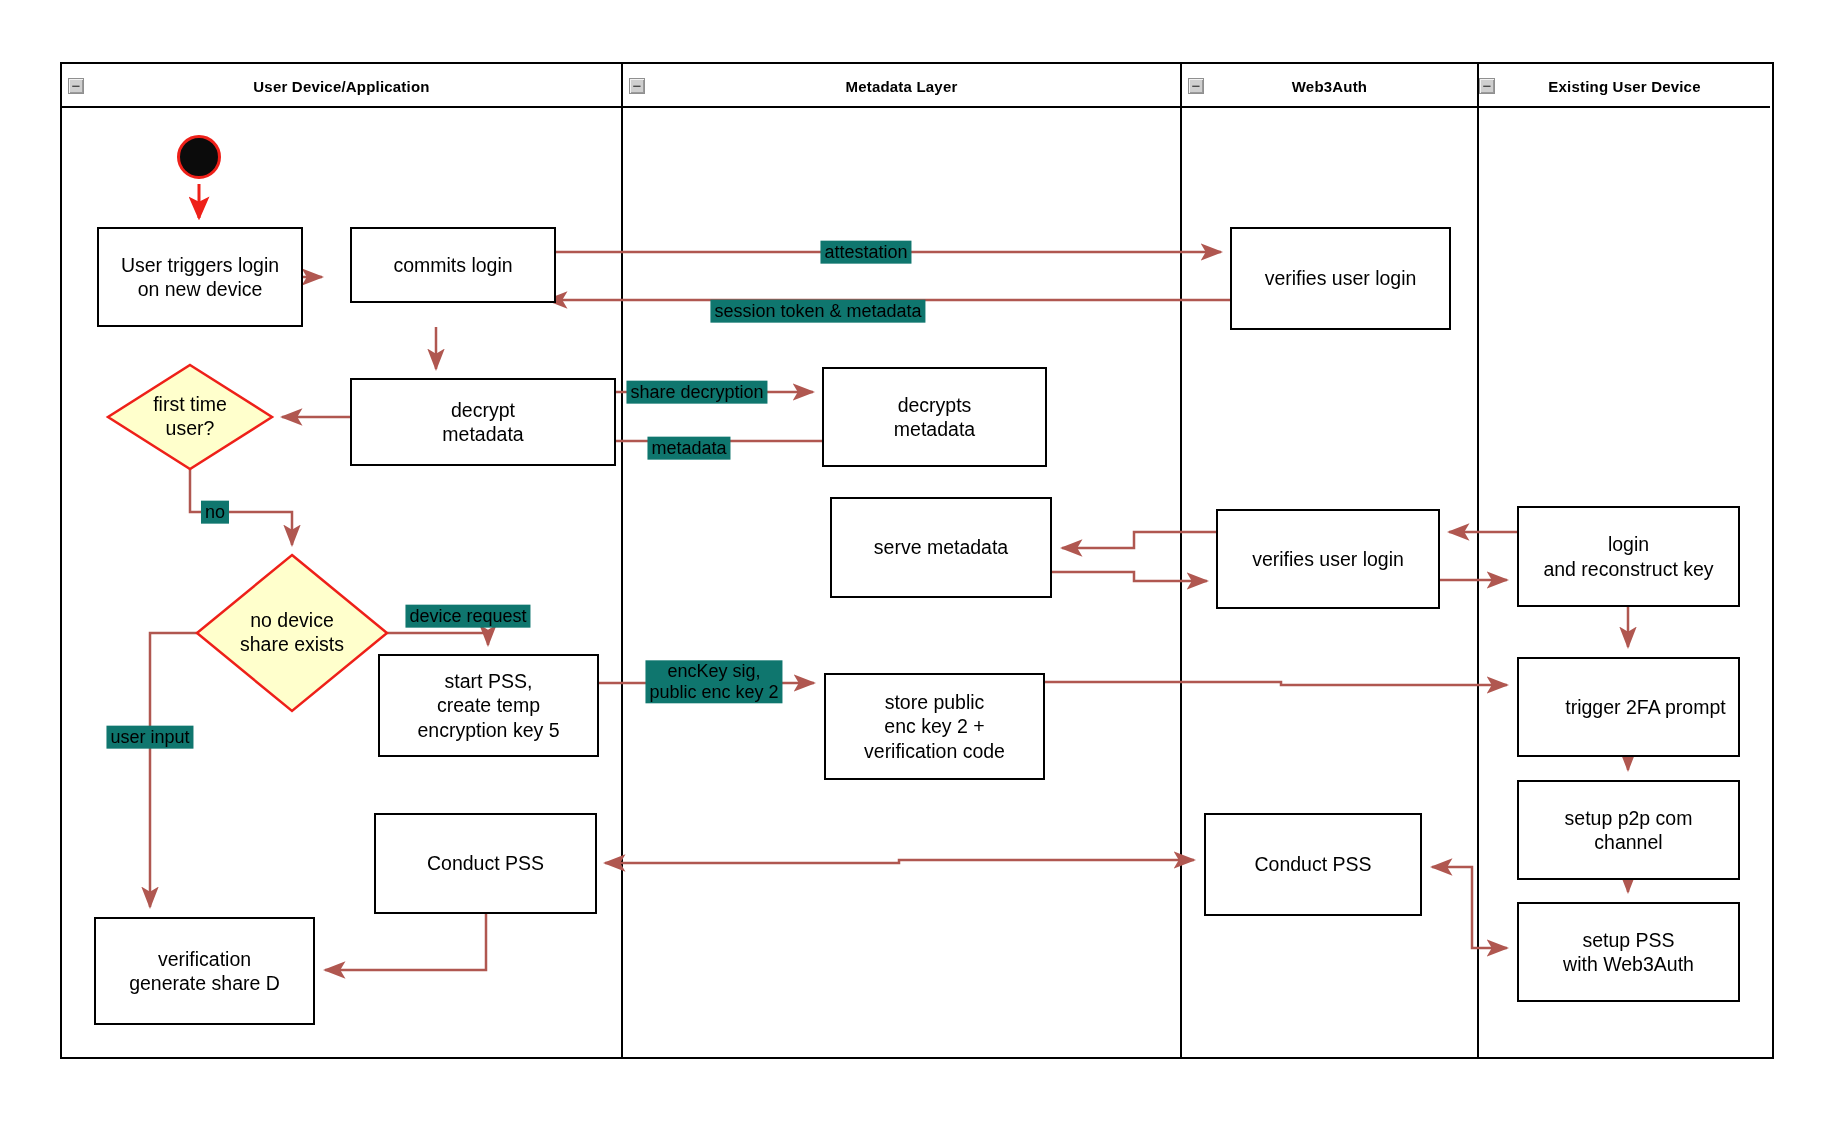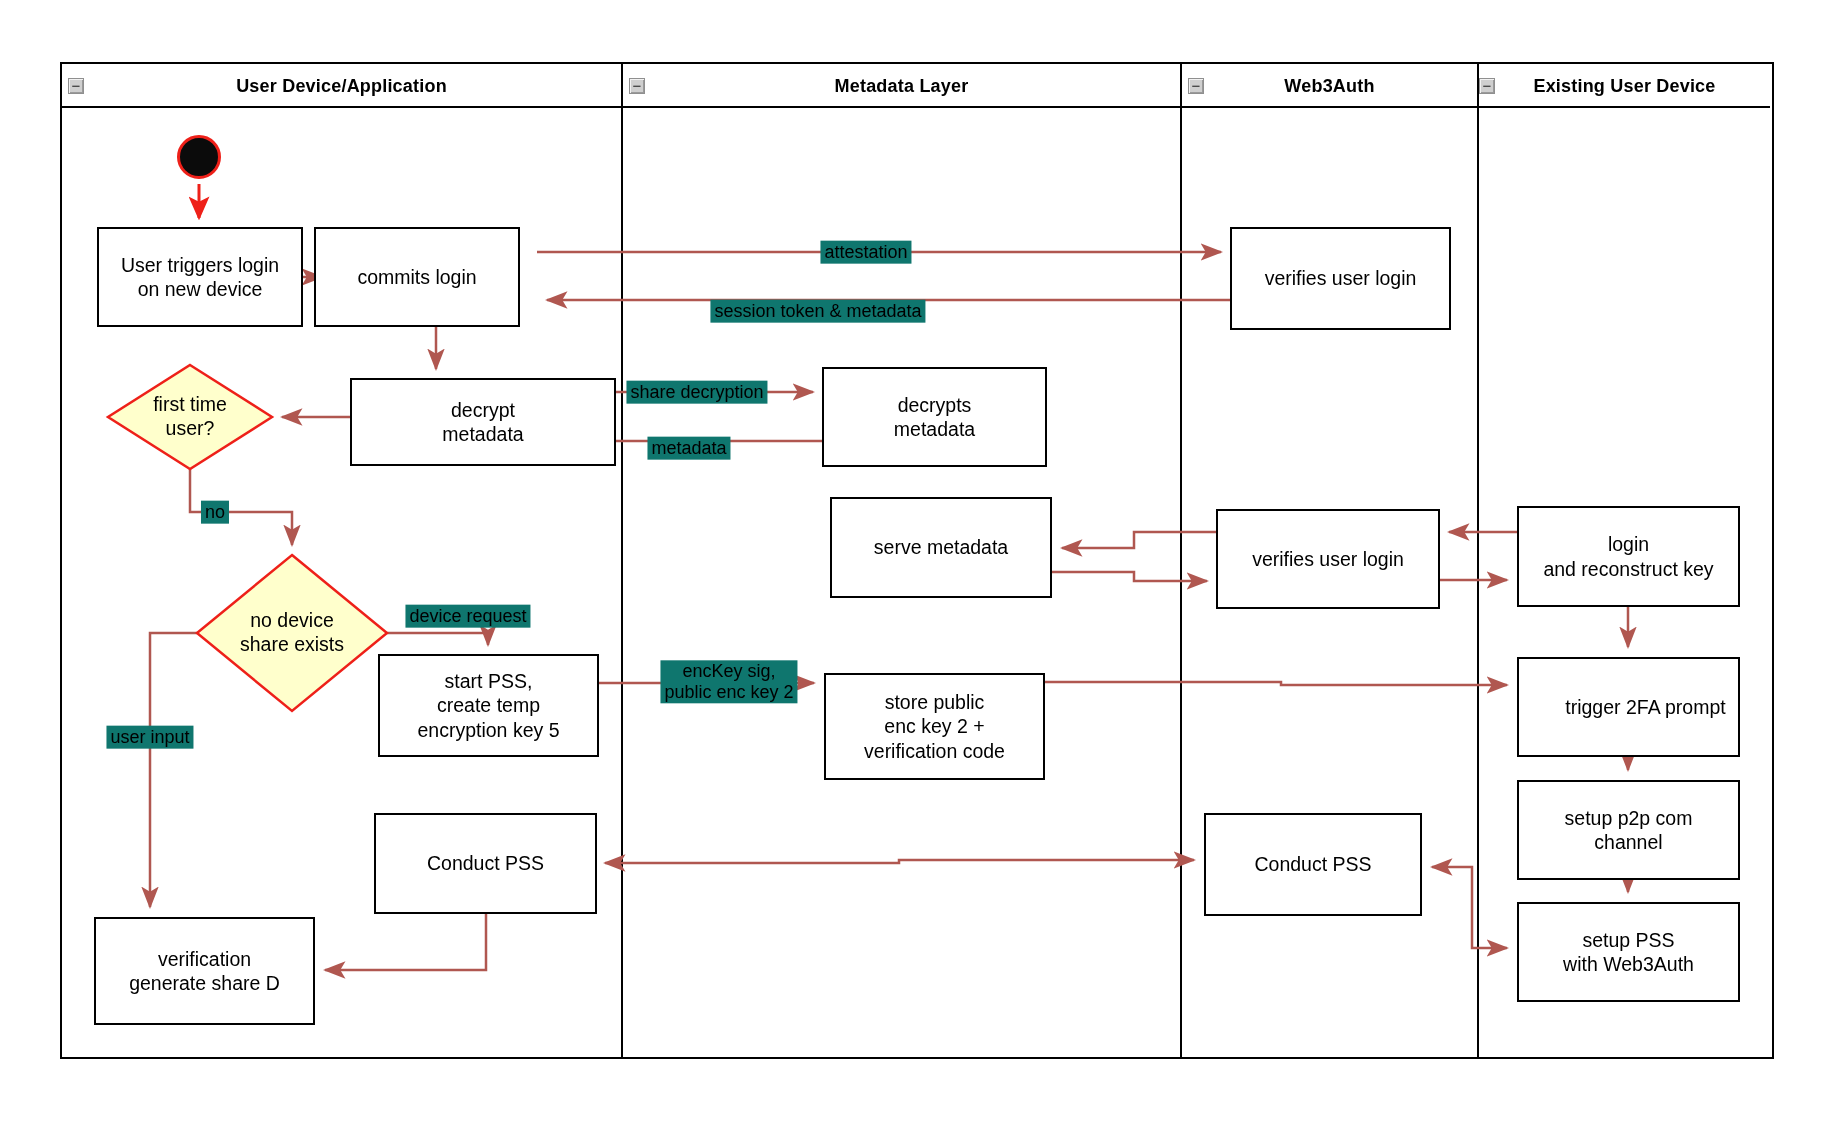--- a/index.html
+++ b/index.html
@@ -5,21 +5,21 @@
   html,body{margin:0;padding:0;background:#ffffff;}
   .canvas{
     position:relative;width:1822px;height:1132px;background:#ffffff;overflow:hidden;
     font-family:"Liberation Sans", sans-serif;color:#000;
     --edge:#B05750; --accent:#EE2019; --dfill:#FFFFCC; --nborder:#000000;
   }
   .frame{position:absolute;left:60px;top:62px;width:1710px;height:993px;border:2px solid #000;}
   .headerband{position:absolute;left:60px;top:62px;width:1710px;height:44px;border-bottom:2px solid #000;}
   .vdiv{position:absolute;top:62px;height:995px;width:0;border-left:2px solid #000;}
   .lane-title{position:absolute;top:70px;height:32px;display:flex;align-items:center;justify-content:center;
-    font-weight:bold;font-size:18px;letter-spacing:.2px;text-align:center;}
+    font-weight:bold;font-size:15px;letter-spacing:.2px;text-align:center;}
   .collapse{position:absolute;width:16px;height:16px;background:#cfcfcf;border:1px solid #8f8f8f;
     box-shadow:inset 1px 1px 0 #f2f2f2, inset -1px -1px 0 #9a9a9a;
     display:flex;align-items:center;justify-content:center;font-size:15px;line-height:14px;color:#222;
     cursor:pointer;box-sizing:border-box;}
   svg.edges{position:absolute;left:0;top:0;width:1822px;height:1132px;}
   .e{fill:none;stroke:var(--edge);stroke-width:2.5px;}
   .eb{fill:none;stroke:var(--accent);stroke-width:3px;}
   .dpoly{fill:var(--dfill);stroke:var(--accent);stroke-width:2.5px;}
   .node{position:absolute;background:#fff;border:2px solid var(--nborder);box-sizing:border-box;
     display:flex;align-items:center;justify-content:center;text-align:center;
@@ -90,21 +90,21 @@
     <path class="e" d="M486,914 L486,970 L325,970" marker-end="url(#mh)"></path>
 
     <polygon class="dpoly" points="190,365 272,417 190,469 108,417"></polygon>
     <polygon class="dpoly" points="292,555 387,633 292,711 197,633"></polygon>
   </svg>
 
   <div class="start"></div>
 
   <div class="node" style="left:97px;top:227px;width:206px;height:100px;">User triggers login
 on new device</div>
-  <div class="node" style="left:314px;top:227px;width:206px;height:100px;">commits login</div>
+  <div class="node" style="left:350px;top:227px;width:206px;height:76px;">commits login</div>
   <div class="node" style="left:1230px;top:227px;width:221px;height:103px;">verifies user login</div>
   <div class="node" style="left:350px;top:378px;width:266px;height:88px;">decrypt
 metadata</div>
   <div class="node" style="left:822px;top:367px;width:225px;height:100px;">decrypts
 metadata</div>
   <div class="node" style="left:830px;top:497px;width:222px;height:101px;">serve metadata</div>
   <div class="node" style="left:1216px;top:509px;width:224px;height:100px;">verifies user login</div>
   <div class="node" style="left:1517px;top:506px;width:223px;height:101px;">login
 and reconstruct key</div>
   <div class="node" style="left:378px;top:654px;width:221px;height:103px;">start PSS,
@@ -128,16 +128,16 @@
   <div class="dlabel" style="left:292px;top:632px;">no device
 share exists</div>
 
   <div class="elabel" style="left:866px;top:252px;">attestation</div>
   <div class="elabel" style="left:818px;top:311px;">session token &amp; metadata</div>
   <div class="elabel" style="left:697px;top:392px;">share decryption</div>
   <div class="elabel" style="left:689px;top:448px;">metadata</div>
   <div class="elabel" style="left:215px;top:512px;">no</div>
   <div class="elabel" style="left:468px;top:616px;">device request</div>
   <div class="elabel" style="left:150px;top:737px;">user input</div>
-  <div class="elabel" style="left:714px;top:682px;margin-left:15px;">encKey sig,
+  <div class="elabel" style="left:714px;top:682px;">encKey sig,
 public enc key 2</div>
 
 </div>
 
 </body></html>

